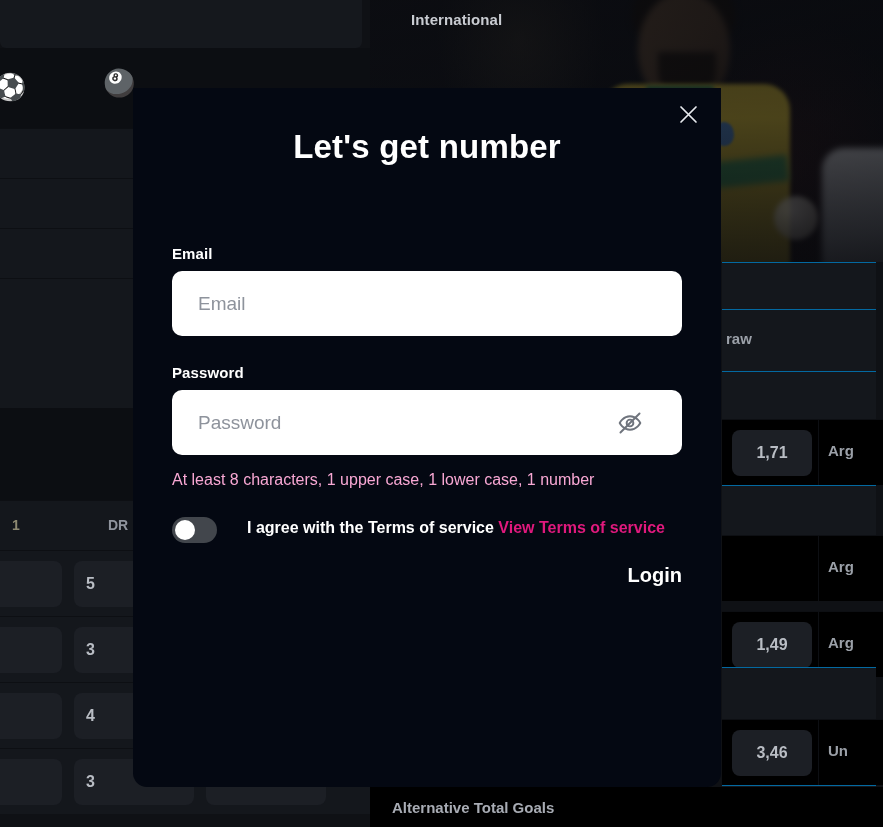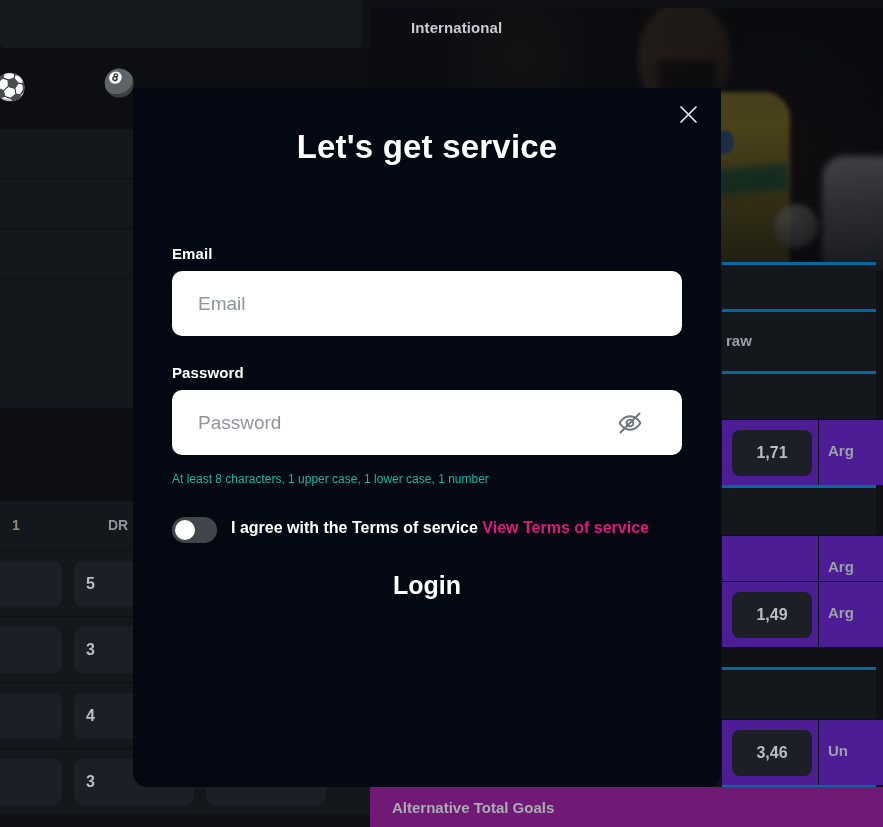--- a/index.html
+++ b/index.html
@@ -11,21 +11,21 @@
     font-family: "Liberation Sans", sans-serif;
     -webkit-font-smoothing: antialiased;
   }
   #root { position: relative; width: 883px; height: 827px; overflow: hidden; }
 
   
   .bg-page { position: absolute; inset: 0; background: #0f1115; }
 
   
   .hero {
-    position: absolute; left: 370px; top: 8px; width: 513px; height: 262px;
+    position: absolute; left: 370px; top: 0; width: 513px; height: 262px;
     overflow: hidden;
     background:
       radial-gradient(ellipse 120px 150px at 150px 40px, rgba(60,55,45,0.55), rgba(0,0,0,0) 70%),
       radial-gradient(ellipse 180px 220px at 420px 170px, rgba(70,30,30,0.35), rgba(0,0,0,0) 70%),
       linear-gradient(160deg, #14161c 0%, #0c0e13 55%, #090a0e 100%);
   }
   .hero-photo {
     position: absolute; left: 0; top: 0; right: 0; bottom: 0;
   }
   
@@ -154,45 +154,45 @@
     font-size: 16px; font-weight: 700; color: #b9bdc4;
   }
   .odds-chip.k1 { left: -58px; width: 120px; }
   .odds-chip.k2 { left: 74px; width: 120px; }
   .odds-chip.k3 { left: 206px; width: 120px; }
 
   
   .right-col { position: absolute; left: 722px; top: 262px; width: 161px; bottom: 0; }
   .rc-band {
     position: absolute; left: 0; width: 154px;
-    background: #14171c; border-top: 3px solid #0369a1;
+    background: #14171c; border-top: 1px solid #0369a1;
   }
   .rc-label {
     position: absolute; left: 4px;
     font-size: 15px; font-weight: 700; color: #9ba0a8;
   }
   .rc-row {
     position: absolute; left: 0; width: 161px; height: 66px;
-    background: #4c1d95; border-top: 1px solid #0d0f13;
+    background: #000000; border-top: 1px solid #0d0f13;
   }
   .rc-chip {
     position: absolute; left: 10px; top: 10px; width: 80px; height: 46px;
     background: #1c1f25; border-radius: 8px;
     display: flex; align-items: center; justify-content: center;
     font-size: 16px; font-weight: 700; color: #b9bdc4;
   }
   .rc-team {
     position: absolute; left: 106px; top: 22px;
     font-size: 15px; font-weight: 700; color: #9ba0a8; white-space: nowrap;
   }
   .rc-divider { position: absolute; left: 96px; top: 0; bottom: 0; width: 1px; background: #0d0f13; }
 
   .alt-section {
     position: absolute; left: 370px; right: 0; top: 787px; height: 40px;
-    background: #701a75;
+    background: #000000;
   }
   .alt-section .title {
     position: absolute; left: 22px; top: 12px;
     font-size: 15px; font-weight: 700; color: #a8acb4;
   }
 
   
   .modal {
     position: absolute; left: 133px; top: 88px; width: 588px; height: 699px;
     background: #040812;
@@ -235,27 +235,28 @@
     position: absolute; right: 38px; top: 50%; transform: translateY(-50%);
     width: 28px; height: 28px; cursor: pointer;
     display: flex; align-items: center; justify-content: center;
     color: #6f747d;
   }
   .eye-btn svg { display: block; }
 
   .field-group.pw { margin-top: 28px; }
   .pw-hint {
     margin-top: 11px;
-    font-size: 12px; color: #14b8a6; line-height: 27px;
+    font-size: 16px; color: #f9a8d4; line-height: 27px;
     width: 480px;
   }
 
   .terms-row {
     display: flex; align-items: flex-start;
     margin-top: 22px;
+    gap: 16px;
   }
   .toggle {
     flex: 0 0 auto;
     width: 45px; height: 26px; border-radius: 13px;
     background: #42464c; position: relative; cursor: pointer; margin-top: 2px;
   }
   .toggle .knob {
     position: absolute; left: 3px; top: 3px;
     width: 20px; height: 20px; border-radius: 50%;
     background: #ffffff;
@@ -269,23 +270,23 @@
 
   .create-btn {
     display: block; width: 510px; height: 66px;
     margin-top: 22px;
     background: #92959b; border: none; border-radius: 33px;
     font-family: "Liberation Sans", sans-serif;
     font-size: 20px; font-weight: 700; letter-spacing: 1.3px;
     color: #c6c9ce; cursor: default;
   }
   .login-link {
-    display: block; width: 510px; text-align: center;
-    margin-top: 28px;
-    font-size: 25px; font-weight: 700; color: #ffffff; cursor: pointer;
+    display: block; width: 510px; text-align: right;
+    margin-top: 21px;
+    font-size: 20px; font-weight: 700; color: #ffffff; cursor: pointer;
   }
 </style>
 </head>
 <body>
 
 <div id="root">
 
   <div class="bg-page">
 
     <div class="lp-top"></div>
@@ -357,21 +358,21 @@
       <div class="rc-row" style="top:157px">
         <div class="rc-divider"></div>
         <div class="rc-chip">1,71</div>
         <div class="rc-team">Arg</div>
       </div>
       <div class="rc-band" style="top:223px;height:50px"></div>
       <div class="rc-row" style="top:273px">
         <div class="rc-divider"></div>
         <div class="rc-team">Arg</div>
       </div>
-      <div class="rc-row" style="top:319px">
+      <div class="rc-row" style="top:349px">
         <div class="rc-divider"></div>
         <div class="rc-chip">1,49</div>
         <div class="rc-team">Arg</div>
       </div>
       <div class="rc-band" style="top:405px;height:52px"></div>
       <div class="rc-row" style="top:457px">
         <div class="rc-divider"></div>
         <div class="rc-chip">3,46</div>
         <div class="rc-team">Un</div>
       </div>
@@ -384,21 +385,21 @@
   </div>
 
   <div class="modal">
 
     <div class="close-btn">
       <svg width="19" height="19" viewBox="0 0 19 19" fill="none" stroke="currentColor" stroke-width="1.7" stroke-linecap="round">
         <path d="M2 2 L17 17 M17 2 L2 17"></path>
       </svg>
     </div>
 
-    <div class="modal-title">Let's get service</div>
+    <div class="modal-title">Let's get number</div>
 
     <div class="form">
 
       <div class="field-group">
         <div class="field-label">Email</div>
         <div class="input-wrap">
           <input class="text-input" type="text" placeholder="Email" style="">
         </div>
       </div>
 

